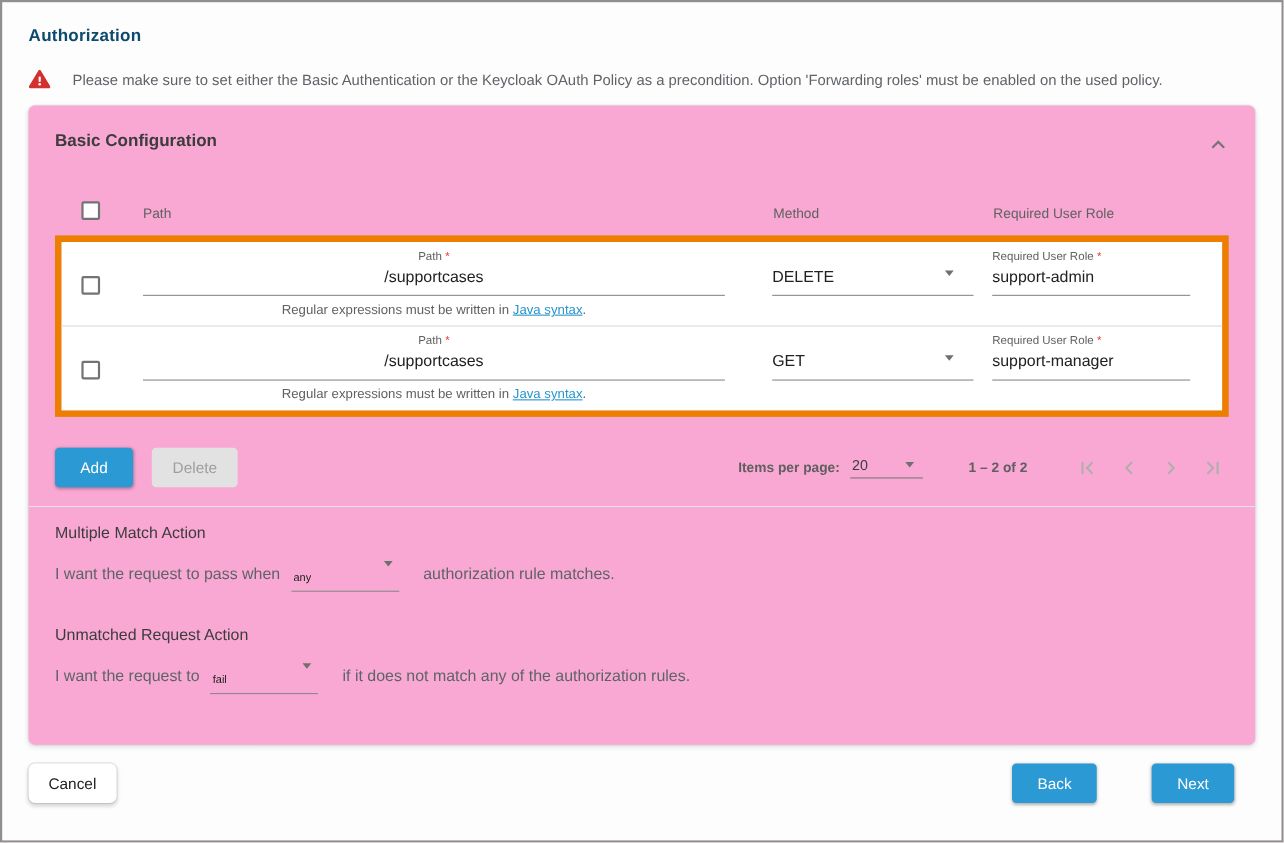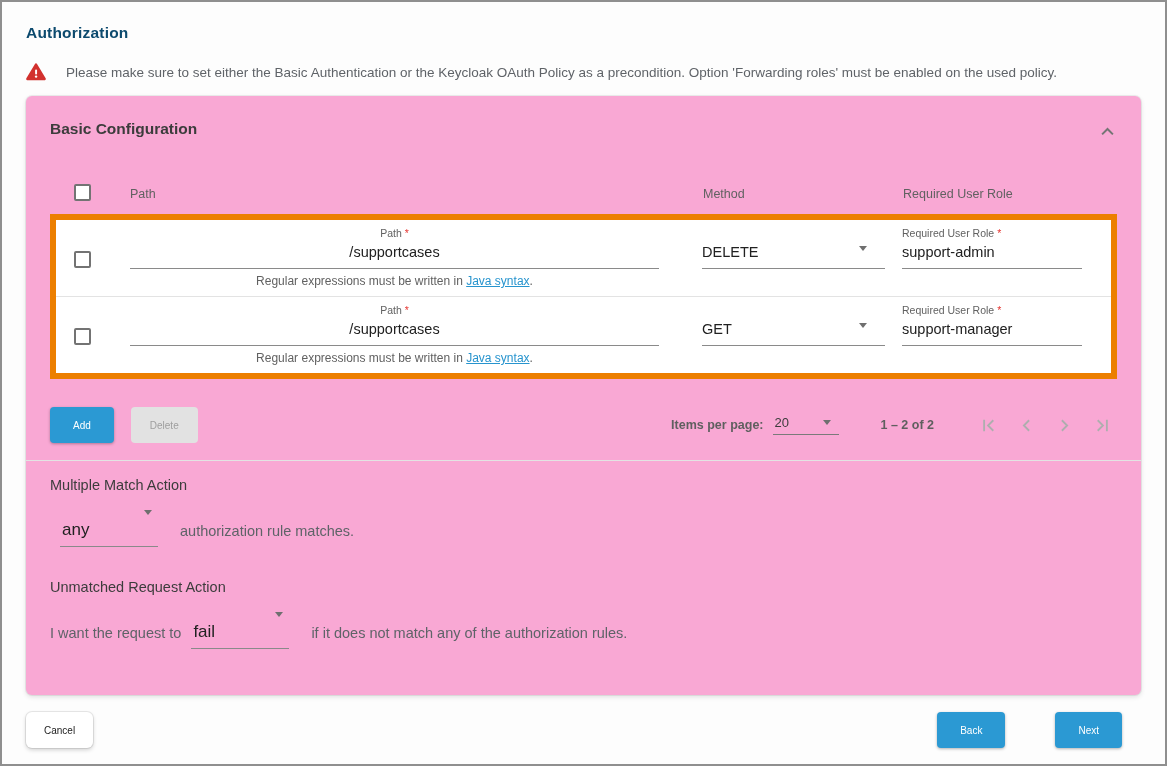--- a/index.html
+++ b/index.html
@@ -65,21 +65,21 @@
   .select-field .value-line{margin-top:0;}
   .caret{
     width:0;height:0;border-left:4.5px solid transparent;border-right:4.5px solid transparent;
     border-top:5px solid #6f6f6f;display:inline-block;
   }
   .select-field .caret{position:absolute;right:18px;top:3px;}
   .role-field{width:180px;}
   
   .actions-row{display:flex;align-items:center;margin-top:28px;height:36px;}
   .btn{
-    font-family:"Liberation Sans",sans-serif;font-size:10px;border:none;border-radius:4px;
+    font-family:"Liberation Sans",sans-serif;font-size:14px;border:none;border-radius:4px;
     height:36px;cursor:pointer;
   }
   .btn-primary{
     background:var(--accent-blue,#2B99D3);color:#fff;padding:0 23px;
     box-shadow:0 1px 3px rgba(0,0,0,.3);
   }
   .btn-disabled{
     background:#e2e2e2;color:#9e9e9e;padding:0 19px;margin-left:17px;cursor:default;
   }
   .paginator{display:flex;align-items:center;margin-left:auto;color:#5f5f5f;}
@@ -92,21 +92,21 @@
   .pg-range{font-size:12.5px;font-weight:bold;margin-left:42px;}
   .pg-nav{display:flex;align-items:center;margin-left:44px;margin-right:4px;gap:17px;}
   .pg-btn{background:none;border:none;padding:0;cursor:default;line-height:0;}
   
   .divider{border:none;border-top:1px solid #e3e3e3;margin:17px -24px 0 -24px;}
   .section-title{font-size:14.5px;font-weight:500;color:#3c3c3c;margin-top:16px;}
   .sentence{display:flex;align-items:flex-end;margin-top:13px;color:#5f6368;font-size:14.5px;}
   .sentence .txt{padding-bottom:7px;line-height:18px;}
   .inline-select{
     position:relative;width:98px;margin:0 10px;border-bottom:1px solid #8a8a8a;
-    padding:14px 0 6px 2px;font-size:17px;color:#212121;cursor:pointer;
+    padding:14px 0 6px 2px;font-size:10px;color:#212121;cursor:pointer;
   }
   .inline-select .caret{position:absolute;right:6px;top:4px;}
   .sentence .after{margin-left:12px;}
   
   .footer{display:flex;align-items:center;margin-top:17px;gap:24px;}
   .btn-cancel{
     background:#fff;color:#212121;border-radius:6px;padding:0 18px;height:36px;
     box-shadow:0 0 0 1px rgba(0,0,0,.08),0 2px 4px rgba(0,0,0,.18);
   }
   .footer .gap{flex:1;}
@@ -227,20 +227,21 @@
           </button>
         </div>
       </div>
     </div>
 
     <hr class="divider">
 
     <div>
       <h3 class="section-title">Multiple Match Action</h3>
       <div class="sentence">
+        <span class="txt">I want the request to pass when</span>
         <div class="inline-select">
           <span>any</span>
           <span class="caret"></span>
         </div>
         <span class="txt after">authorization rule matches.</span>
       </div>
     </div>
 
     <div>
       <h3 class="section-title" style="margin-top:32px;">Unmatched Request Action</h3>

